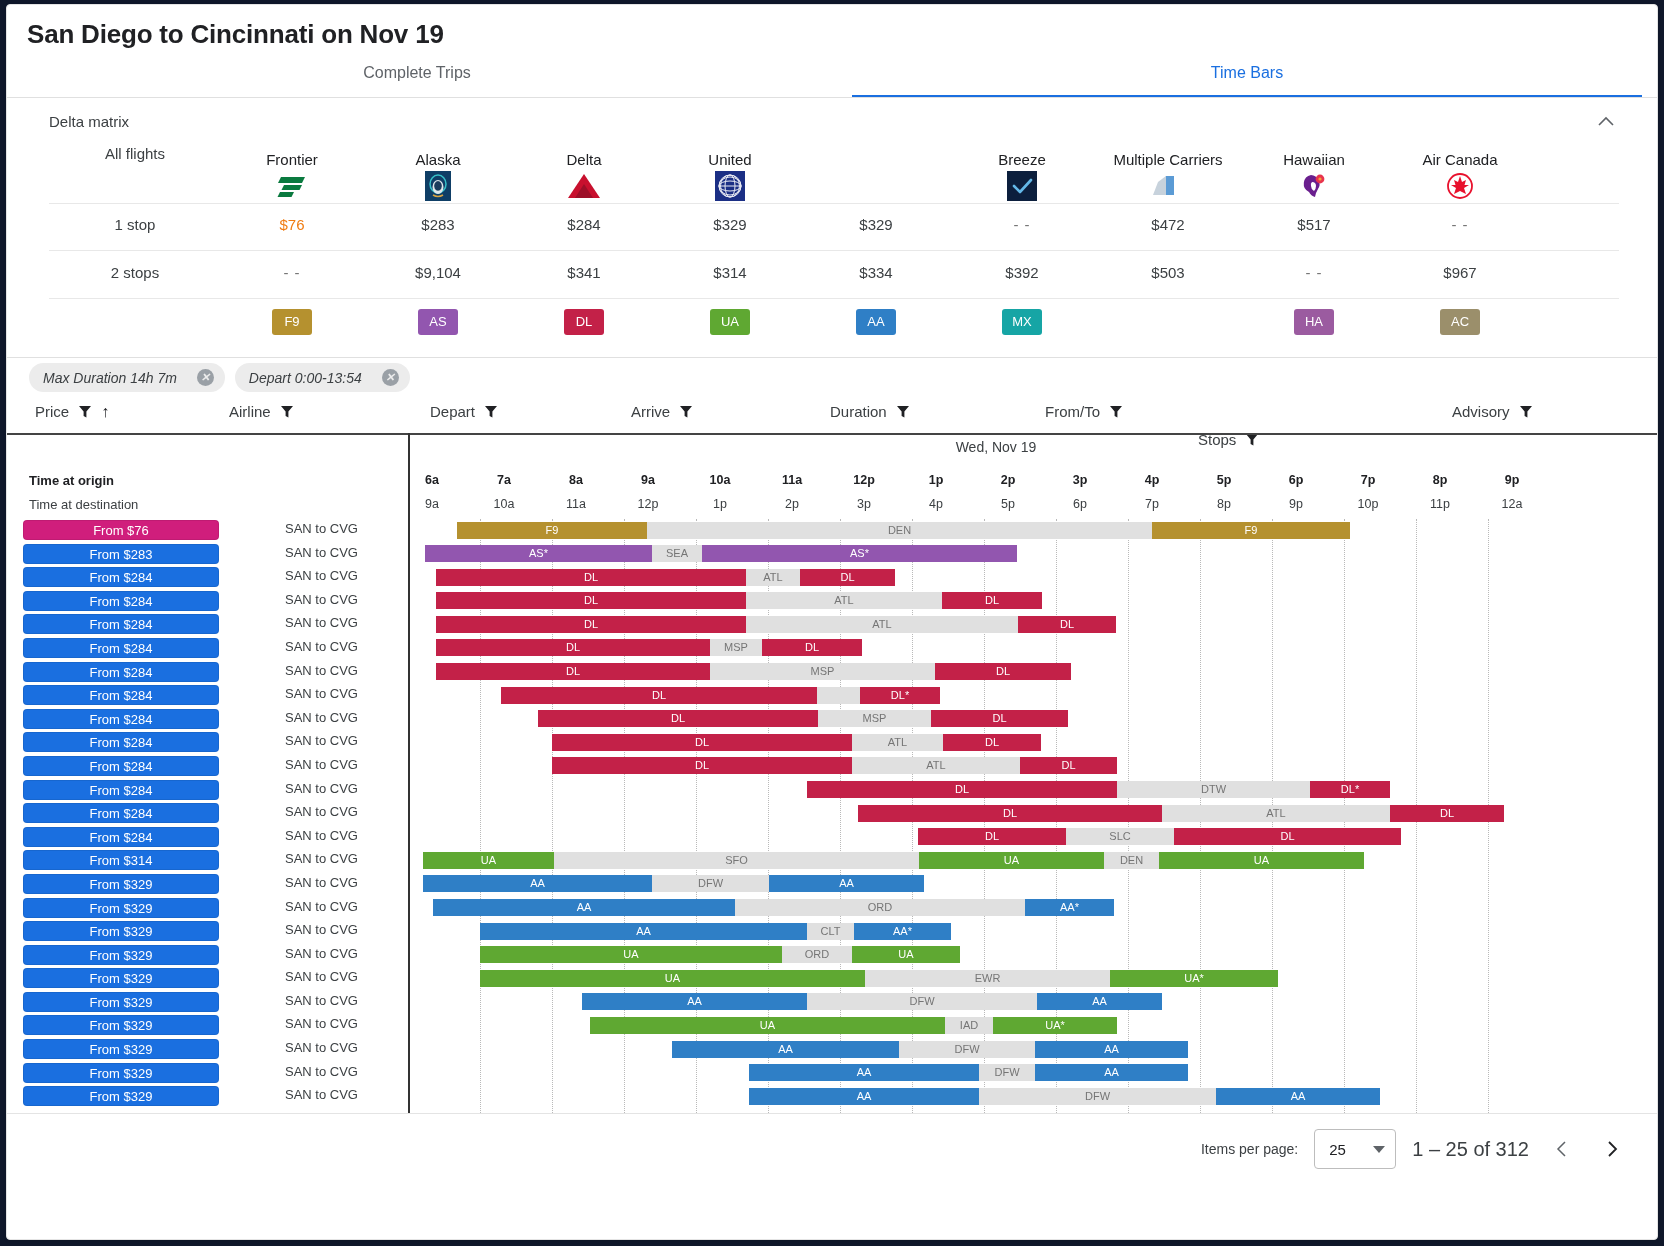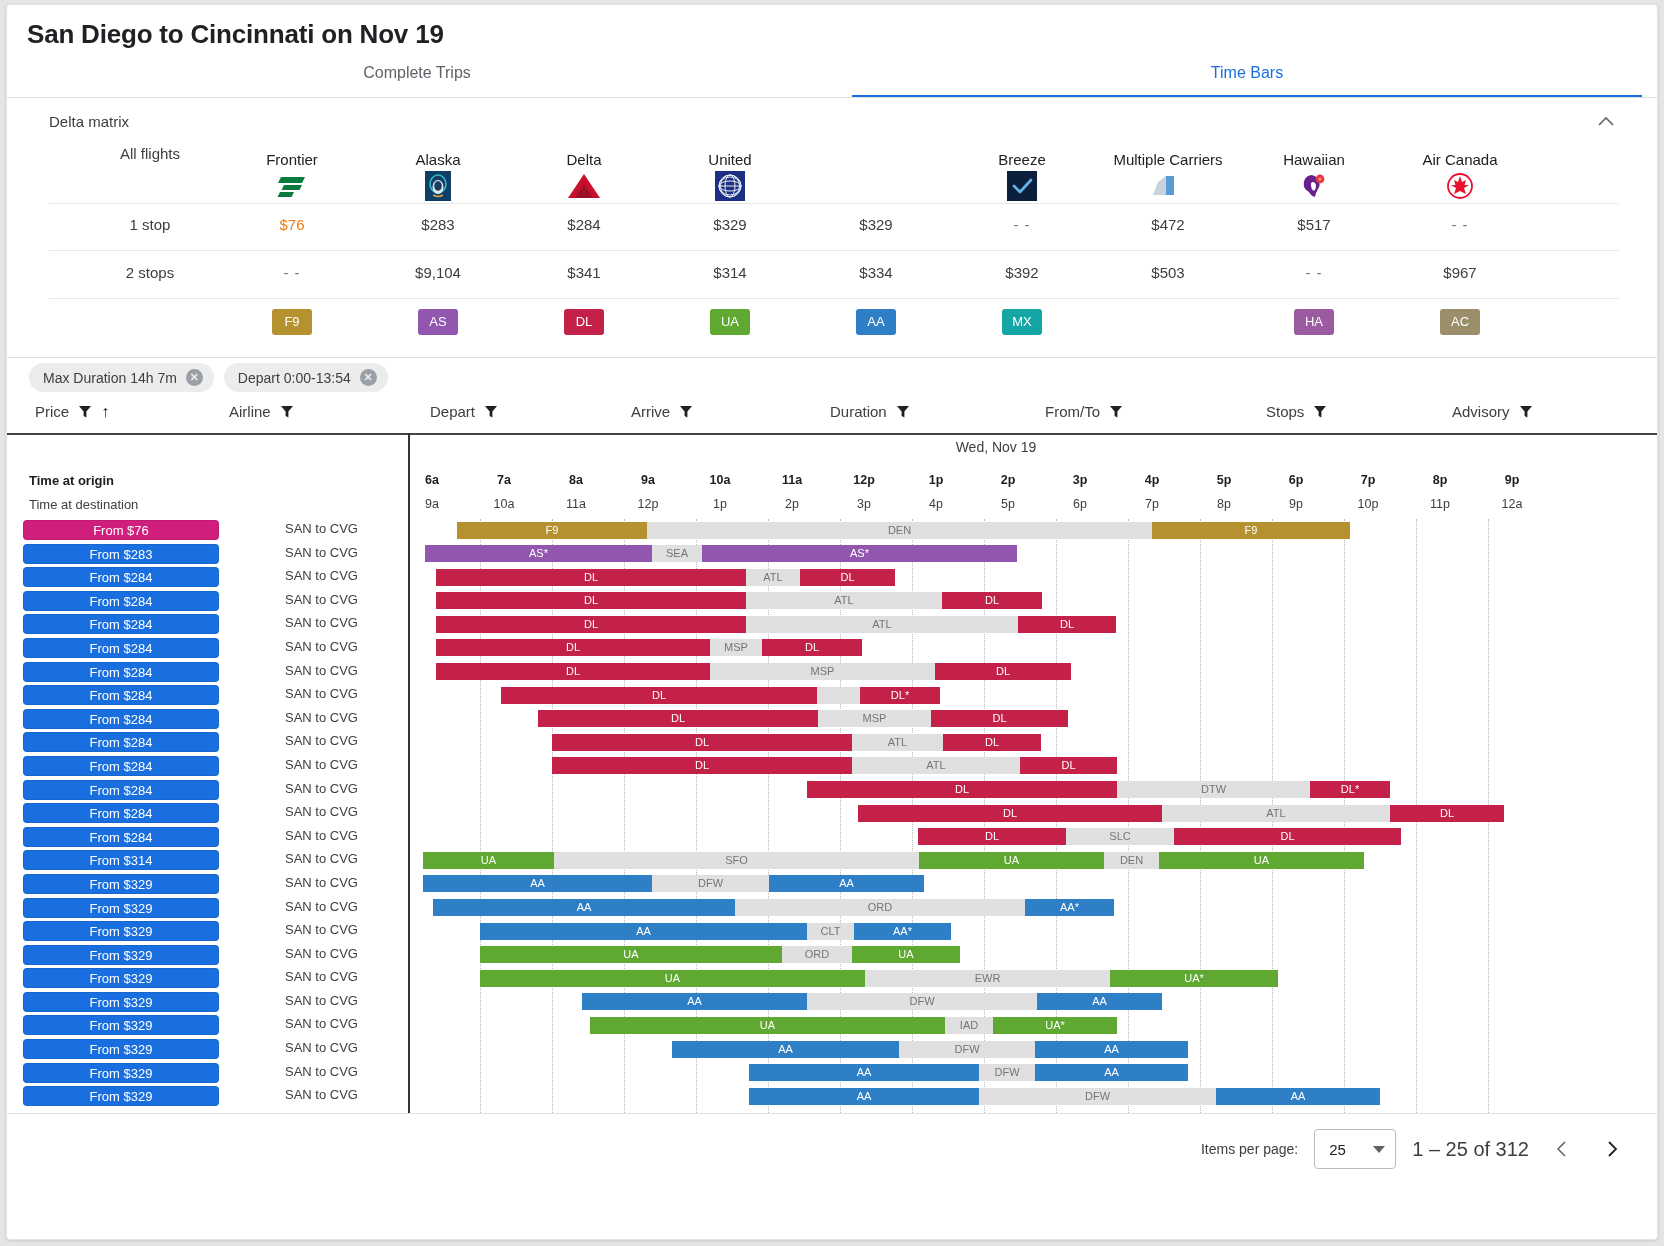--- a/index.html
+++ b/index.html
@@ -4,21 +4,21 @@
 <style>
   * { box-sizing: border-box; }
   html, body {
     margin: 0; padding: 0;
     background: #ffffff;
     font-family: "Liberation Sans", sans-serif;
   }
   #page {
     width: 1664px; height: 1246px;
     position: relative;
-    background: #e5e5e5;
+    background: #0f172a;
     overflow: hidden;
   }
   .card {
     position: absolute;
     left: 6px; top: 4px;
     width: 1652px; height: 1236px;
     background: #fff;
     border: 1px solid #e4e4e4;
     border-radius: 4px;
     box-shadow: 0 1px 3px rgba(0,0,0,.12);
@@ -63,21 +63,21 @@
   .matrix {
     position: absolute; left: 42px; top: 140px; width: 1570px;
   }
   .mrow { position: relative; height: 48px; }
   .mrow.head { height: 58px; }
   .mcell {
     position: absolute; top: 0; text-align: center;
     font-size: 15px; color: #3c4043;
   }
   .mlabel {
-    position: absolute; left: 16px; width: 170px; text-align: center;
+    position: absolute; left: 1px; width: 170px; text-align: center;
     font-size: 15px; color: #3c4043;
   }
   .mhead-name {
     position: absolute; top: 6px; text-align: center;
     font-size: 15px; color: #202124; font-weight: 400;
   }
   .mlogo {
     position: absolute; top: 26px; width: 100%;
     display: flex; justify-content: center; align-items: center; height: 30px;
   }
@@ -86,25 +86,26 @@
   .dash { color: #777; letter-spacing: 1px; }
   .code-badge {
     display: inline-block; width: 40px; height: 26px; line-height: 26px;
     border-radius: 3px; color: #fff; font-size: 13px; text-align: center;
     font-weight: 500;
   }
 
   
   .chips { position: absolute; left: 22px; top: 358px; }
   .chip {
-    display: inline-flex; align-items: center; gap: 9px;
+    display: inline-flex; align-items: center; gap: 20px;
     background: #ececec; border-radius: 16px;
     height: 29px; padding: 0 11px 0 14px;
     font-size: 14px; color: #3c4043; margin-right: 10px;
     cursor: pointer;
+    font-style: italic;
   }
   .chip-x {
     width: 17px; height: 17px; border-radius: 50%;
     background: #9aa0a6; color: #ececec; font-size: 11px;
     display: flex; align-items: center; justify-content: center;
     font-weight: 700;
   }
   .chips-rule { position: absolute; left: 0; top: 352px; width: 1650px; height: 1px; background: #e0e0e0; }
 
   
@@ -408,21 +409,21 @@
           </span>
         </div>
         <div class="ch" style="left: 1038px;">
           <span>From/To</span>
                    <span>
             <svg class="funnel" viewBox="0 0 14 14">
               <path d="M1 1 H13 L8.4 6.4 V12.6 L5.6 11 V6.4 Z" fill="#202124"></path>
             </svg>
           </span>
         </div>
-        <div class="ch" style="left: 1259px;">
+        <div class="ch" style="left: 1191px; margin-top: 28px;">
           <span>Stops</span>
                    <span>
             <svg class="funnel" viewBox="0 0 14 14">
               <path d="M1 1 H13 L8.4 6.4 V12.6 L5.6 11 V6.4 Z" fill="#202124"></path>
             </svg>
           </span>
         </div>
         <div class="ch" style="left: 1445px;">
           <span>Advisory</span>
                    <span>

